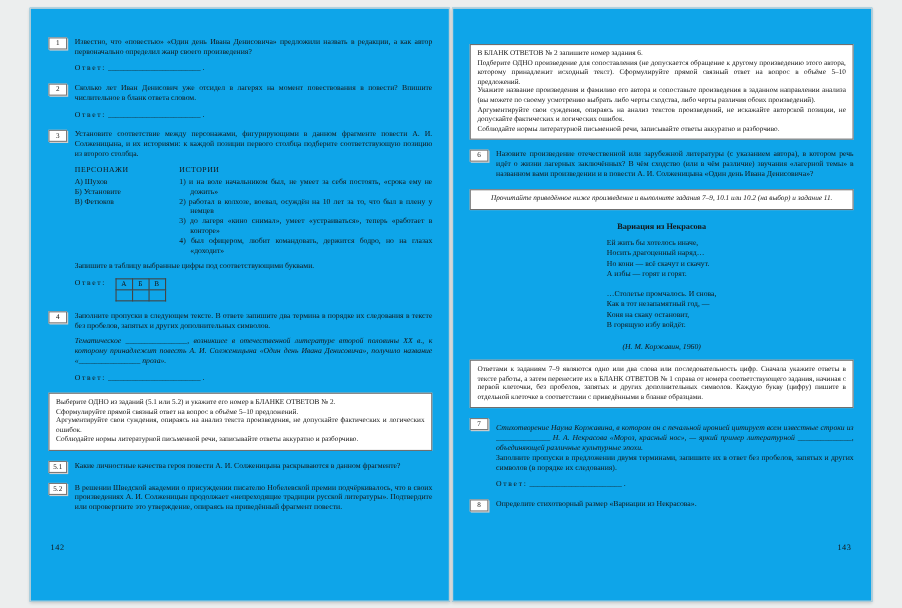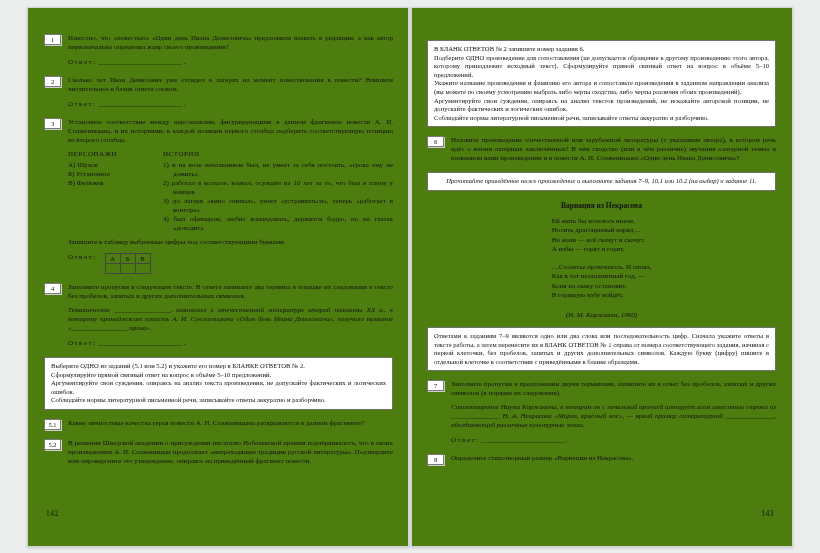--- a/index.html
+++ b/index.html
@@ -6,21 +6,21 @@
   html, body { margin: 0; }
   body {
     width: 820px; height: 553px;
     background: #eceeee;
     font-family: "Liberation Serif", "DejaVu Serif", serif;
     color: #141414;
   }
   .spread { position: relative; width: 820px; height: 553px; overflow: hidden; }
   .page {
     position: absolute; top: 7px; height: 540px; width: 382px;
-    background: #4d7c0f;
+    background: #0ea5e9;
     border: 1px solid #d2d5d5;
     box-shadow: 0 1px 3px rgba(0,0,0,.18);
   }
   .page-left  { left: 27px;  padding: 26px 15px 0 16px; }
   .page-right { left: 411px; padding: 32px 16px 0 15px; }
 
   .task { display: flex; margin-bottom: 9px; }
   .tnum {
     flex: 0 0 auto; min-width: 17px; height: 11px; padding: 0 2px;
     border: 1px solid #7a7a7a; background: #fff;
@@ -57,21 +57,21 @@
   }
 
   .poem-wrap { text-align: center; margin: 10px 0 8px 0; }
   .poem-title { font-weight: bold; font-size: 7.5px; line-height: 10px; margin-bottom: 6px; }
   .poem-block { display: inline-block; text-align: left; }
   .poem-block p { font-size: 7px; line-height: 9.5px; }
   .stanza { margin-bottom: 8px; }
   .poem-attr { font-style: italic; font-size: 7px; margin-top: 2px; text-align: center; }
 
   .page-number {
-    position: absolute; bottom: 28px; font-size: 7.5px; letter-spacing: .5px;
+    position: absolute; bottom: 44px; font-size: 7.5px; letter-spacing: .5px;
   }
   .page-left  .page-number { left: 18px; }
   .page-right .page-number { right: 18px; }
 </style>
 </head>
 <body>
 
 <div class="spread">
 
   <div class="page page-left">
@@ -205,22 +205,22 @@
       <div class="poem-attr">(Н. М. Коржавин, 1960)</div>
     </div>
 
     <div class="framed">
       <p>Ответами к заданиям 7–9 являются одно или два слова или последовательность цифр. Сначала укажите ответы в тексте работы, а затем перенесите их в БЛАНК ОТВЕТОВ № 1 справа от номера соответствующего задания, начиная с первой клеточки, без пробелов, запятых и других дополнительных символов. Каждую букву (цифру) пишите в отдельной клеточке в соответствии с приведёнными в бланке образцами.</p>
     </div>
 
     <div class="task">
       <div class="tnum">7</div>
       <div class="tbody">
+        <p class="ttext passage">Стихотворение Наума Коржавина, в котором он с печальной иронией цитирует всем известные строки из ______________ Н. А. Некрасова «Мороз, красный нос», — яркий пример литературной ______________, объединяющей различные культурные эпохи.</p>
         <p class="ttext">Заполните пропуски в предложении двумя терминами, запишите их в ответ без пробелов, запятых и других символов (в порядке их следования).</p>
-        <p class="ttext passage">Стихотворение Наума Коржавина, в котором он с печальной иронией цитирует всем известные строки из ______________ Н. А. Некрасова «Мороз, красный нос», — яркий пример литературной ______________, объединяющей различные культурные эпохи.</p>
         <p class="answer"><span class="alabel">Ответ:</span> <span class="ablank">________________________ .</span></p>
       </div>
     </div>
 
     <div class="task">
       <div class="tnum">8</div>
       <div class="tbody">
         <p class="ttext">Определите стихотворный размер «Вариации из Некрасова».</p>
       </div>
     </div>

